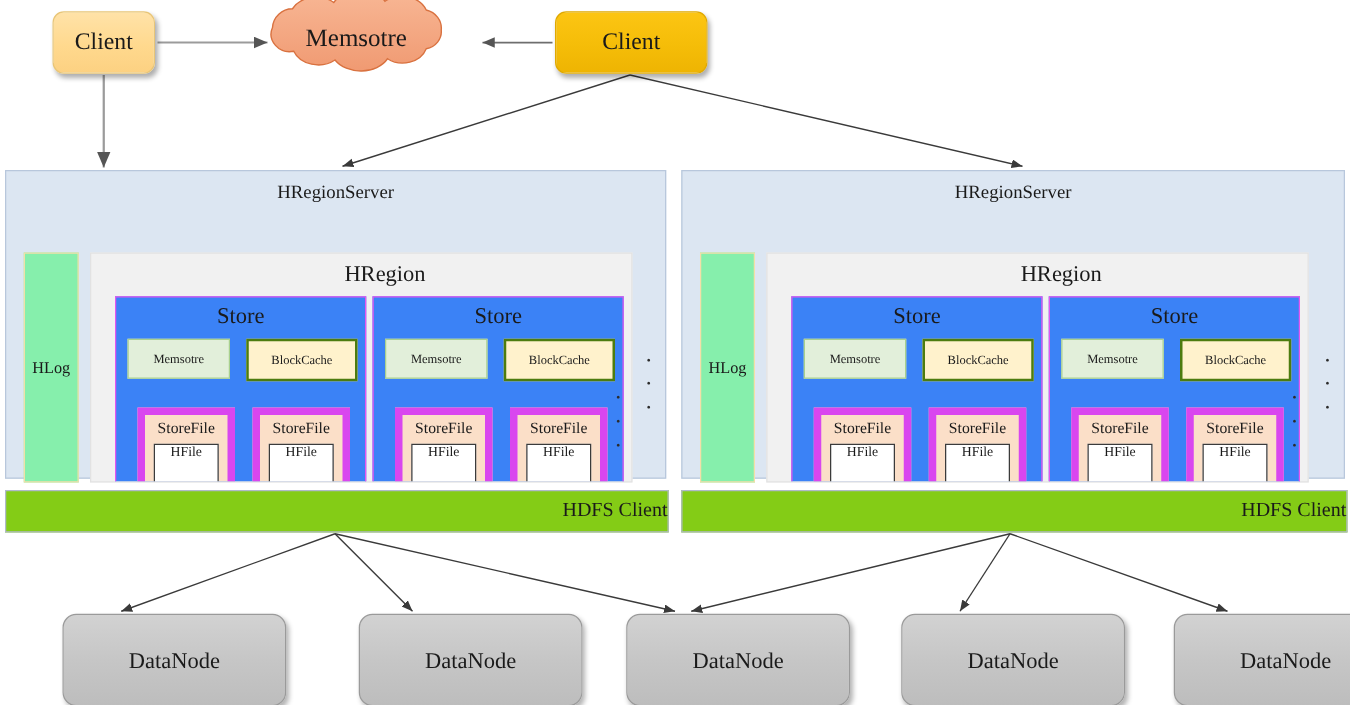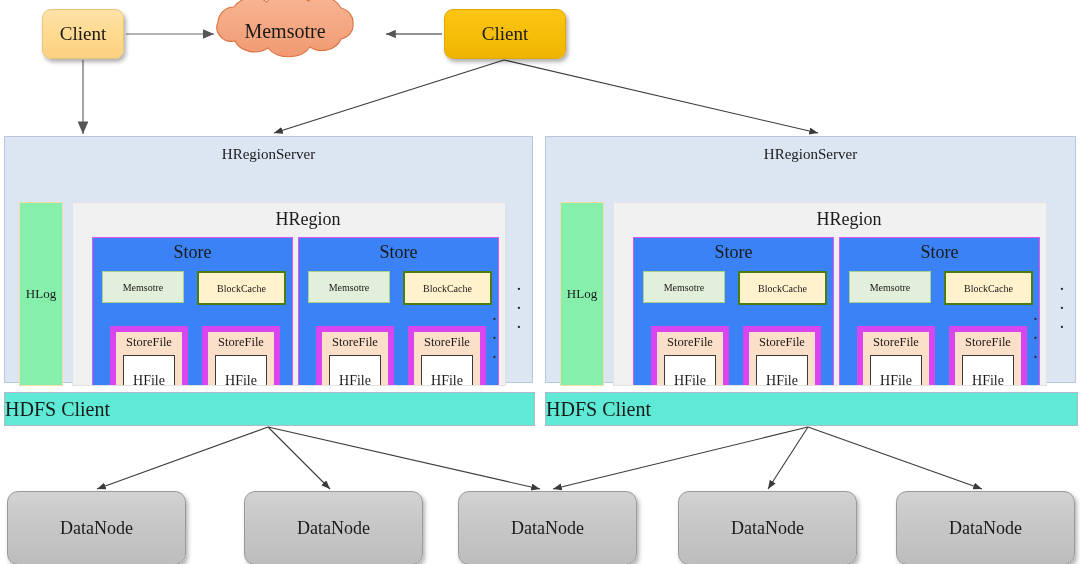--- a/index.html
+++ b/index.html
@@ -66,43 +66,44 @@
   .storefile{
     position:absolute;top:88px;height:62px;
     background:#fbdfc8;border:6px solid #d946ef;overflow:hidden;
   }
   .storefile-title{
     position:absolute;left:0;right:0;top:3px;text-align:center;font-size:12.5px;
   }
   .hfile{
     position:absolute;left:7px;right:7px;top:23px;height:33px;
     background:#ffffff;border:1.6px solid #3b3b3b;
-    display:flex;align-items:flex-end;justify-content:center;font-size:14px;
+    display:flex;align-items:flex-start;justify-content:center;font-size:11px;
   }
   .dots{
     position:absolute;font-size:19px;letter-spacing:3px;color:#2b2b2b;
     line-height:1;user-select:none;
   }
 
   
   .hdfs{
     position:absolute;top:392px;height:32px;
-    background:#5eead4;border:1px solid #b0b9ca;
-    display:flex;align-items:center;justify-content:flex-start;font-size:20px;
+    background:#84cc16;border:1px solid #b0b9ca;
+    display:flex;align-items:center;justify-content:flex-end;font-size:16px;
   }
   .hdfs.left{left:4px;width:529px;}
   .hdfs.right{left:545px;width:531px;}
 
   
   .datanode{
     position:absolute;top:491px;height:72px;width:177px;border-radius:11px;
     background:linear-gradient(180deg,#d2d2d2 0%,#c6c6c6 50%,#bdbdbd 100%);
     border:1px solid #9a9a9a;
     display:flex;align-items:center;justify-content:center;font-size:18px;
     box-shadow:2px 3px 4px rgba(0,0,0,.3);
+    margin-left:43px;
   }
 </style>
 </head>
 <body>
 
 <div id="canvas">
 
   <svg width="1080" height="564" style="position:absolute;left:0;top:0;">
     <defs>
       <marker id="ah-dark" markerWidth="9" markerHeight="9" refX="8" refY="3.2" orient="auto" markerUnits="strokeWidth">

